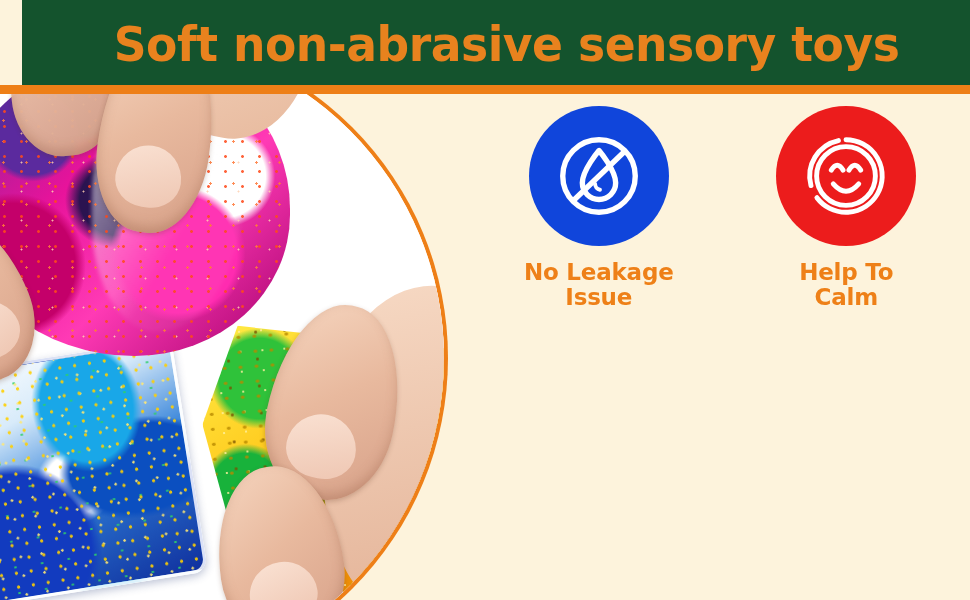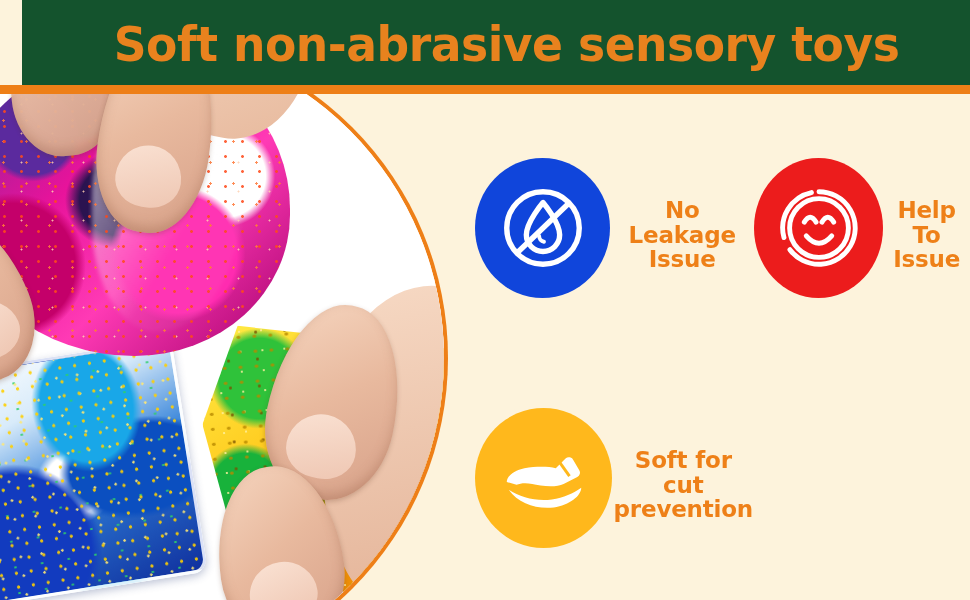--- a/index.html
+++ b/index.html
@@ -172,21 +172,21 @@
   }
 
   
   .features{
     position:absolute;left:475px;top:100px;width:495px;height:500px;
     display:grid;
     grid-template-columns:1fr 1fr;
     grid-template-rows:1fr 1fr;
   }
   .feature{
-    display:flex;flex-direction:row;align-items:center;justify-content:flex-start;
+    display:flex;flex-direction:column;align-items:center;justify-content:flex-start;
     padding-top:6px;
   }
   .badge{
     width:140px;height:140px;border-radius:50%;
     display:flex;align-items:center;justify-content:center;
     box-shadow:0 0 0 5px #fdf3dc;
   }
   .badge svg{display:block;}
   .feature-label{
     margin-top:14px;
@@ -266,30 +266,19 @@
       <div class="badge" style="background:#ec1c1c">
         <svg width="98" height="98" viewBox="0 0 100 100">
           <path d="M50 13 a37 37 0 1 1 -0.1 0" fill="none" stroke="#ffffff" stroke-width="5" stroke-linecap="round" stroke-dasharray="150 14 60 10"></path>
           <circle cx="50" cy="50" r="30" fill="none" stroke="#ffffff" stroke-width="5"></circle>
           <path d="M35 44 q6 -10 12 0" fill="none" stroke="#ffffff" stroke-width="5" stroke-linecap="round"></path>
           <path d="M53 44 q6 -10 12 0" fill="none" stroke="#ffffff" stroke-width="5" stroke-linecap="round"></path>
           <path d="M37 58 q13 15 26 0" fill="none" stroke="#ffffff" stroke-width="5" stroke-linecap="round"></path>
         </svg>
       </div>
       <div class="feature-label">Help To
-Issue</div>
+Calm</div>
     </div>
 
 
-    <div class="feature">
-      <div class="badge" style="background:#ffb81c">
-        <svg width="98" height="98" viewBox="0 0 100 100">
-          <path d="M12 54 C12 48 20 42 30 40 C42 38 54 38 62 40 L72 30 a5 5 0 0 1 8 2 l6 10 a5 5 0 0 1 -2 7 L70 56 C62 60 46 58 38 56 C32 55 26 55 22 57 Z" fill="#ffffff"></path>
-          <path d="M14 62 C26 70 42 74 58 72 C70 70 80 66 88 60 C88 68 76 78 60 80 C42 82 24 76 14 62 Z" fill="#ffffff"></path>
-          <path d="M66 34 l10 14" stroke="#ffb81c" stroke-width="3" fill="none"></path>
-        </svg>
-      </div>
-      <div class="feature-label">Soft for cut
-prevention</div>
-    </div>
 
   </div>
 </div>
 
 </body></html>

